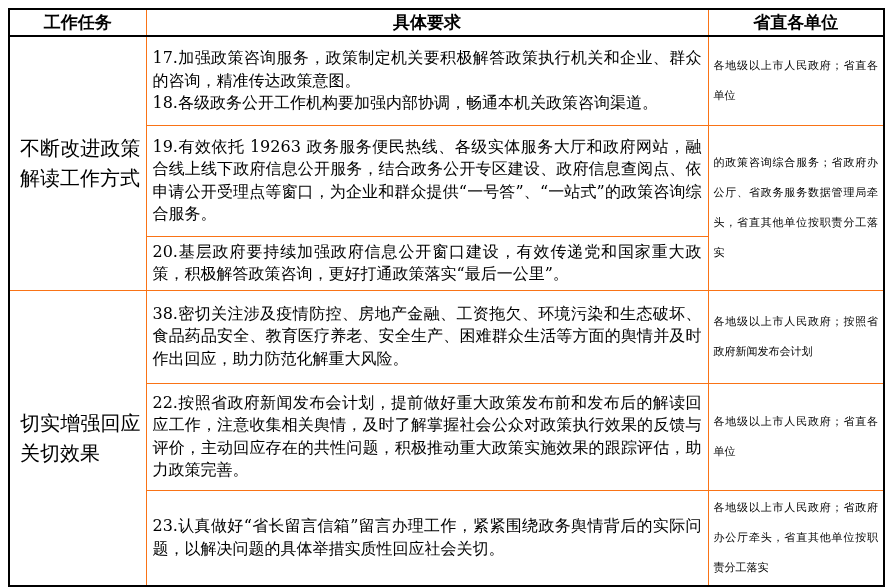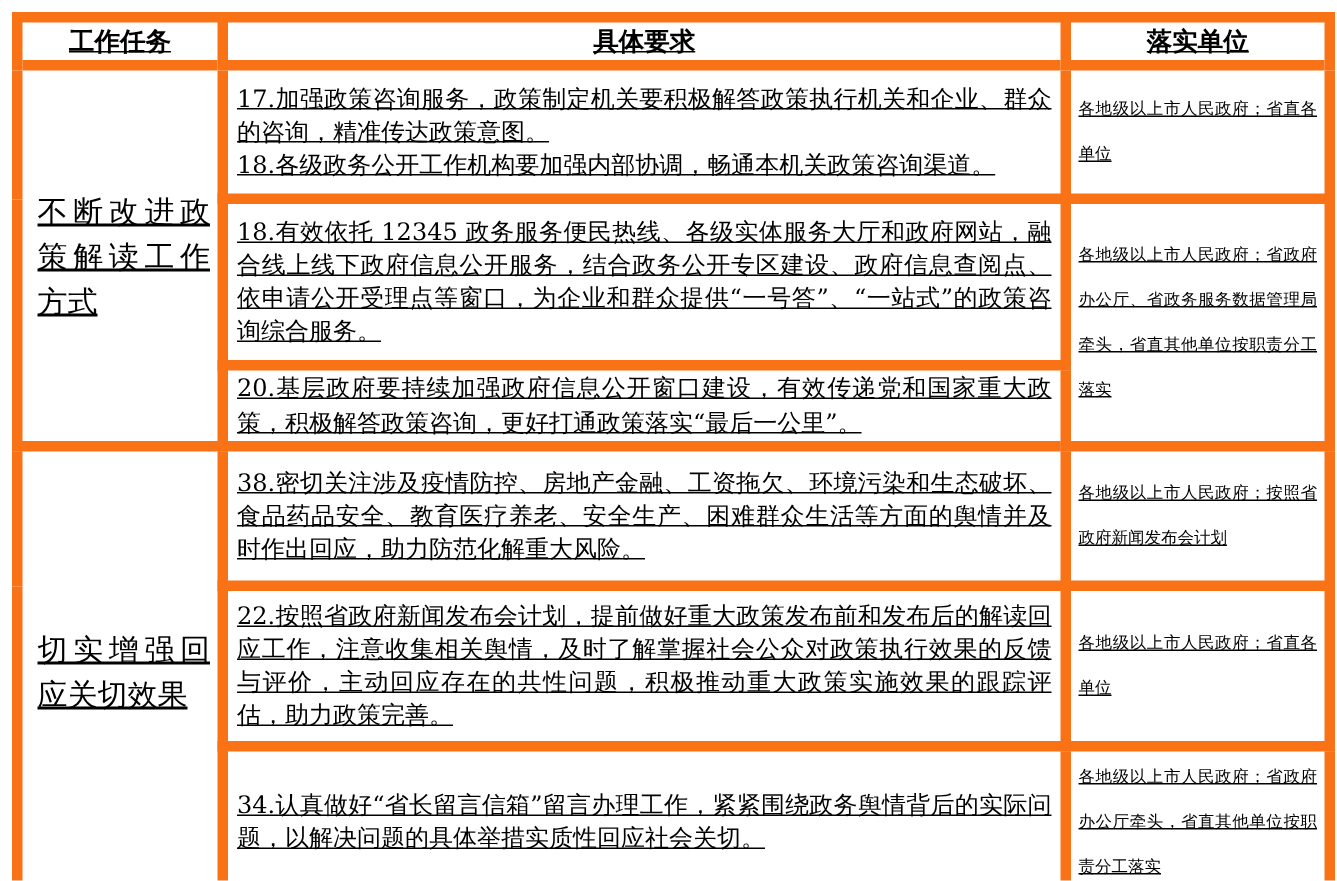--- a/index.html
+++ b/index.html
@@ -18,23 +18,22 @@
     border-collapse: collapse;
     table-layout: fixed;
     margin: 8px 8px 0 8px;
     width: 875px;
     border: 2px solid #000000;
   }
   col.c1 { width: 137px; }
   col.c2 { width: 562px; }
   col.c3 { width: 176px; }
   th, td {
-    border: 7px solid #f97316;
+    border: 1px solid #f97316;
     overflow: hidden;
-    text-decoration: underline;
   }
   thead th {
     font-family: "DejaVu Sans", "Liberation Sans", sans-serif;
     font-weight: bold;
     font-size: 17px;
     height: 25px;
     text-align: center;
     vertical-align: middle;
     border-bottom: 2px solid #000000;
     padding: 0;
@@ -75,37 +74,37 @@
 <table class="doc-table">
   <colgroup>
     <col class="c1">
     <col class="c2">
     <col class="c3">
   </colgroup>
   <thead>
     <tr>
       <th>工作任务</th>
       <th>具体要求</th>
-      <th>落实单位</th>
+      <th>省直各单位</th>
     </tr>
   </thead>
   <tbody>
     <tr class="r1">
       <td class="task" rowspan="3">不断改进政策解读工作方式</td>
       <td class="req">
         <p>17.加强政策咨询服务，政策制定机关要积极解答政策执行机关和企业、群众的咨询，精准传达政策意图。</p>
         <p>18.各级政务公开工作机构要加强内部协调，畅通本机关政策咨询渠道。</p>
       </td>
       <td class="unit">各地级以上市人民政府；省直各单位</td>
     </tr>
     <tr class="r2">
       <td class="req">
-        <p>18.有效依托 12345 政务服务便民热线、各级实体服务大厅和政府网站，融合线上线下政府信息公开服务，结合政务公开专区建设、政府信息查阅点、依申请公开受理点等窗口，为企业和群众提供“一号答”、“一站式”的政策咨询综合服务。</p>
+        <p>19.有效依托 19263 政务服务便民热线、各级实体服务大厅和政府网站，融合线上线下政府信息公开服务，结合政务公开专区建设、政府信息查阅点、依申请公开受理点等窗口，为企业和群众提供“一号答”、“一站式”的政策咨询综合服务。</p>
       </td>
-      <td class="unit" rowspan="2">各地级以上市人民政府；省政府办公厅、省政务服务数据管理局牵头，省直其他单位按职责分工落实</td>
+      <td class="unit" rowspan="2">的政策咨询综合服务；省政府办公厅、省政务服务数据管理局牵头，省直其他单位按职责分工落实</td>
     </tr>
     <tr class="r3">
       <td class="req">
         <p>20.基层政府要持续加强政府信息公开窗口建设，有效传递党和国家重大政策，积极解答政策咨询，更好打通政策落实“最后一公里”。</p>
       </td>
     </tr>
     <tr class="r4">
       <td class="task" rowspan="3">切实增强回应关切效果</td>
       <td class="req">
         <p>38.密切关注涉及疫情防控、房地产金融、工资拖欠、环境污染和生态破坏、食品药品安全、教育医疗养老、安全生产、困难群众生活等方面的舆情并及时作出回应，助力防范化解重大风险。</p>
@@ -113,18 +112,18 @@
       <td class="unit">各地级以上市人民政府；按照省政府新闻发布会计划</td>
     </tr>
     <tr class="r5">
       <td class="req">
         <p>22.按照省政府新闻发布会计划，提前做好重大政策发布前和发布后的解读回应工作，注意收集相关舆情，及时了解掌握社会公众对政策执行效果的反馈与评价，主动回应存在的共性问题，积极推动重大政策实施效果的跟踪评估，助力政策完善。</p>
       </td>
       <td class="unit">各地级以上市人民政府；省直各单位</td>
     </tr>
     <tr class="r6">
       <td class="req">
-        <p>34.认真做好“省长留言信箱”留言办理工作，紧紧围绕政务舆情背后的实际问题，以解决问题的具体举措实质性回应社会关切。</p>
+        <p>23.认真做好“省长留言信箱”留言办理工作，紧紧围绕政务舆情背后的实际问题，以解决问题的具体举措实质性回应社会关切。</p>
       </td>
       <td class="unit">各地级以上市人民政府；省政府办公厅牵头，省直其他单位按职责分工落实</td>
     </tr>
   </tbody>
 </table>
 
 </body></html>

